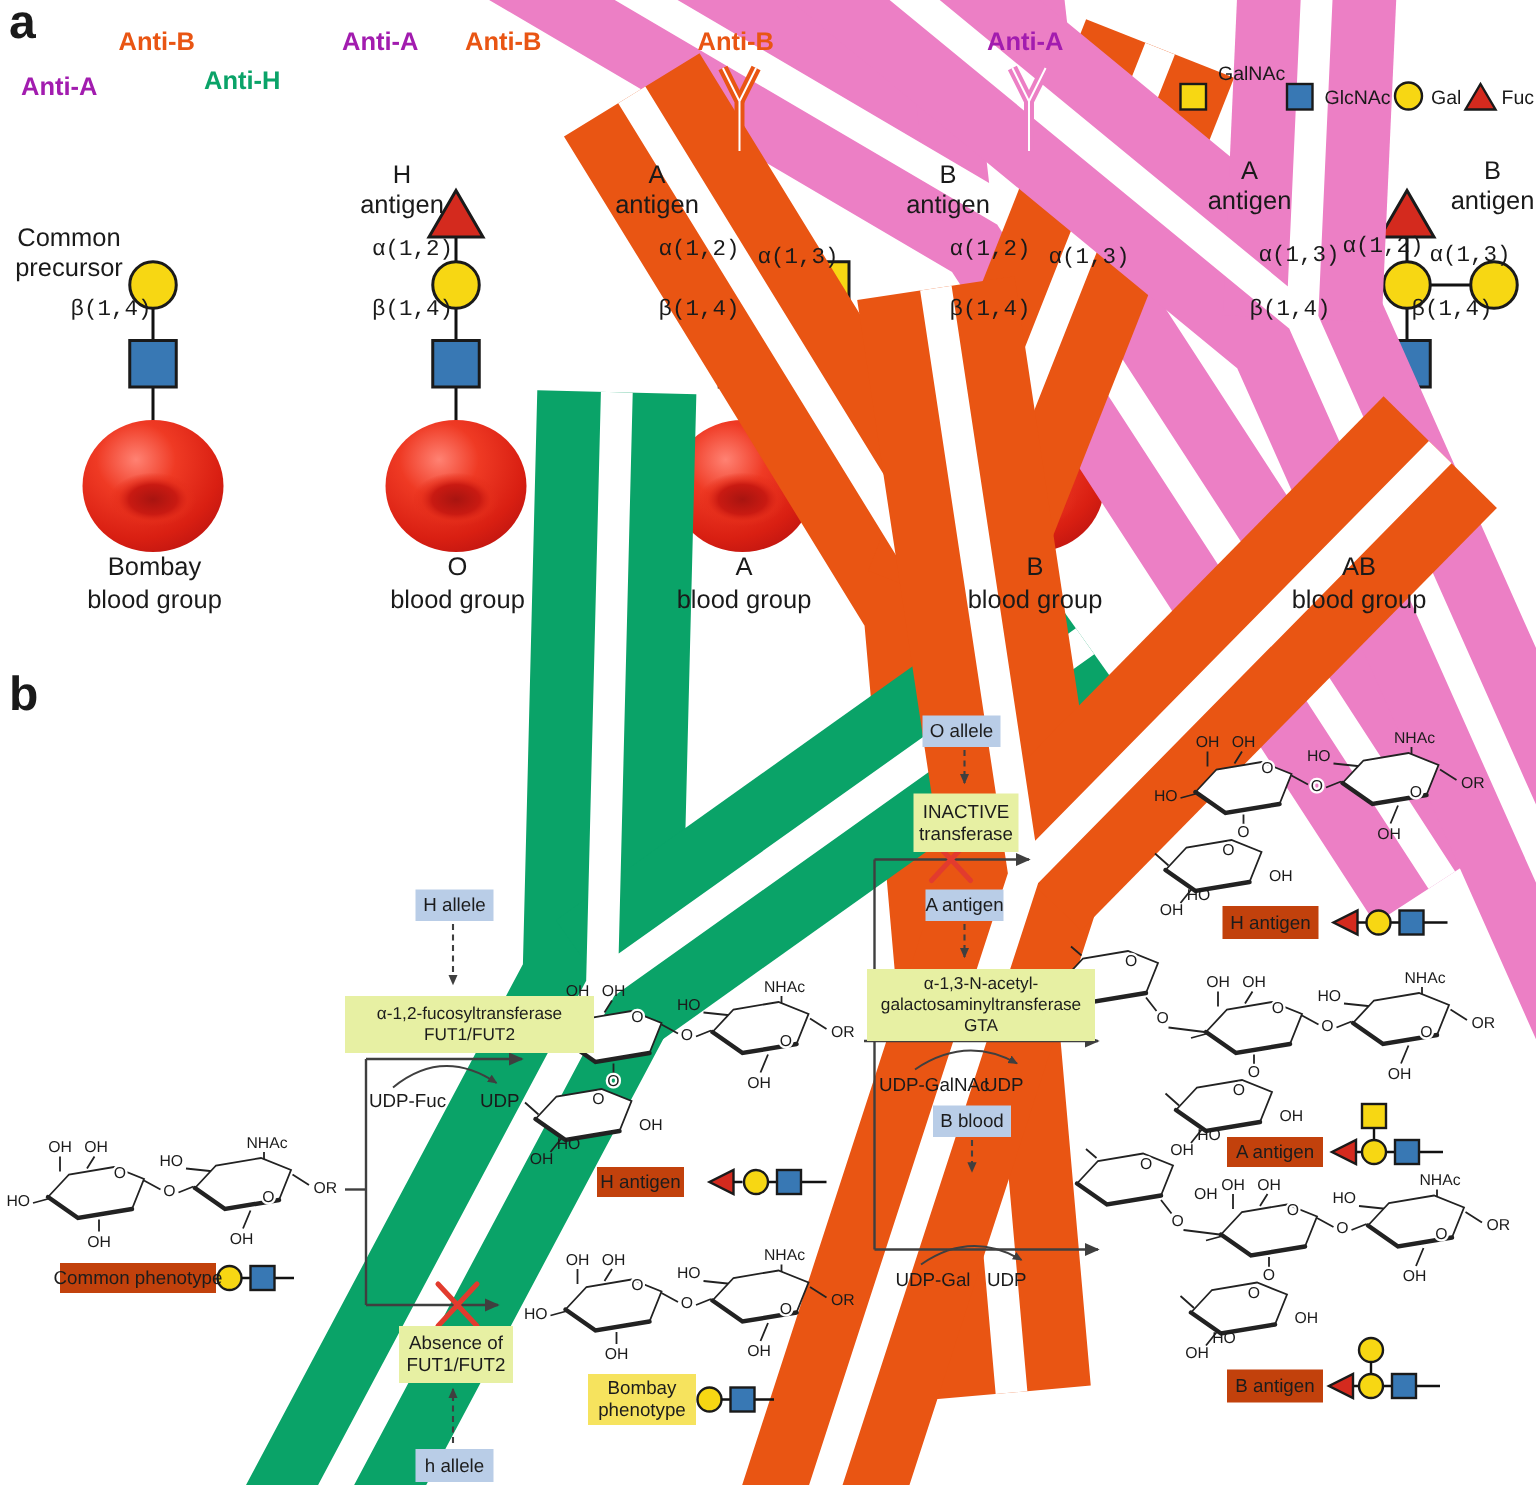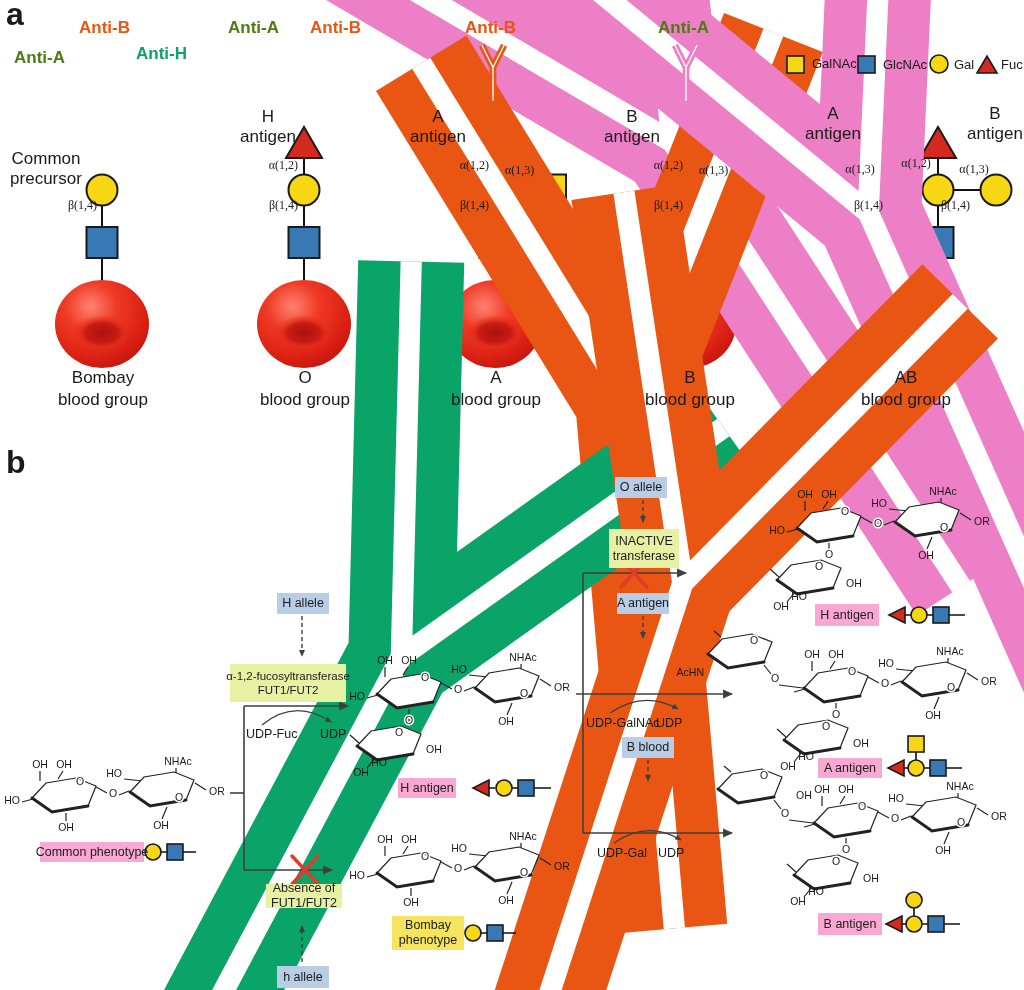--- a/index.html
+++ b/index.html
@@ -2,32 +2,32 @@
 <html><head>
 <meta charset="utf-8">
 <style>
   html,body{margin:0;padding:0;background:#fff}
   #fig{position:relative;width:1024px;height:990px;background:#fff;overflow:hidden;
        font-family:"Liberation Sans",sans-serif}
   #gfx{position:absolute;left:0;top:0}
   .t{position:absolute;color:#1a1a1a;font-family:"Liberation Sans",sans-serif}
   .pl{font-size:32px;font-weight:bold}
   .abl{font-size:17px;font-weight:bold}
-  .pink{color:#4d7c0f}.oran{color:#e95513}.grn{color:#0aa368}
+  .pink{color:#a21caf}.oran{color:#e95513}.grn{color:#0aa368}
   .lab2{text-align:center;font-size:17px;line-height:20px}
   .bg2{text-align:center;font-size:17px;line-height:22px}
-  .serif{font-family:Liberation Serif, serif;font-size:12px}
+  .serif{font-family:Liberation Mono, monospace;font-size:15px}
   .ra{text-align:right}.ca{text-align:center}
   .leg{font-size:13px}
   .bx{position:absolute;display:flex;flex-direction:column;align-items:center;justify-content:center;
       text-align:center;font-size:12.5px;line-height:15px;color:#1c1c1c;white-space:nowrap}
   .allele{background:#b9cde7}
   .enz{background:#e7f0a3}
   .enz.small{font-size:11.5px;line-height:14px}
-  .tag{background:#f9a8d4}
+  .tag{background:#c2410c}
   .bom{background:#f6e35e}
   .cof{font-size:12.5px}
   
   .lk{stroke:#111;stroke-width:2;fill:none}
   .sy{fill:#f7d713;stroke:#1a1a1a;stroke-width:2}
   .sb{fill:#3878b4;stroke:#1a1a1a;stroke-width:2}
   .sr{fill:#d42a1e;stroke:#1a1a1a;stroke-width:2}
   .sy2{fill:#f7d713;stroke:#1a1a1a;stroke-width:1.6}
   .sb2{fill:#3878b4;stroke:#1a1a1a;stroke-width:1.6}
   .sr2{fill:#d42a1e;stroke:#1a1a1a;stroke-width:1.6}
@@ -343,21 +343,21 @@
 <div class="t pl" style="left:6px;top:444px">b</div>
 
 <div class="t abl pink" style="left:14px;top:48px">Anti-A</div>
 <div class="t abl oran" style="left:79px;top:18px">Anti-B</div>
 <div class="t abl grn" style="left:136px;top:44px">Anti-H</div>
 <div class="t abl pink" style="left:228px;top:18px">Anti-A</div>
 <div class="t abl oran" style="left:310px;top:18px">Anti-B</div>
 <div class="t abl oran" style="left:465px;top:18px">Anti-B</div>
 <div class="t abl pink" style="left:658px;top:18px">Anti-A</div>
 
-<div class="t leg" style="left:812px;top:56px">GalNAc</div>
+<div class="t leg" style="left:812px;top:41px">GalNAc</div>
 <div class="t leg" style="left:883px;top:57px">GlcNAc</div>
 <div class="t leg" style="left:954px;top:57px">Gal</div>
 <div class="t leg" style="left:1001px;top:57px">Fuc</div>
 
 <div class="t lab2" style="left:0px;top:149px;width:92px">
   <span style="display:block">Common</span>
   <span style="display:block">precursor</span>
 </div>
 <div class="t lab2" style="left:238px;top:107px;width:60px">
   <span style="display:block">H</span>
@@ -415,27 +415,32 @@
   <span style="display:block">AB</span>
   <span style="display:block">blood group</span>
 </div>
 
 <div class="bx allele" style="left:615px;top:477px;width:52px;height:21px">O allele</div>
 <div class="bx enz" style="left:609px;top:529px;width:70px;height:39px">
   <span>INACTIVE</span>
   <span>transferase</span>
 </div>
 <div class="bx allele" style="left:617px;top:593px;width:52px;height:21px">A antigen</div>
+<div class="bx enz small" style="left:578px;top:646px;width:152px;height:48px">
+  <span>α-1,3-N-acetyl-</span>
+  <span>galactosaminyltransferase</span>
+  <span>GTA</span>
+</div>
 <div class="bx allele" style="left:622px;top:737px;width:52px;height:21px">B blood</div>
 <div class="bx allele" style="left:277px;top:593px;width:52px;height:21px">H allele</div>
-<div class="bx enz small" style="left:230px;top:664px;width:116px;height:38px">
+<div class="bx enz small" style="left:230px;top:664px;width:166px;height:38px">
   <span>α-1,2-fucosyltransferase</span>
   <span>FUT1/FUT2</span>
 </div>
-<div class="bx enz" style="left:266px;top:884px;width:76px;height:24px">
+<div class="bx enz" style="left:266px;top:884px;width:76px;height:38px">
   <span>Absence of</span>
   <span>FUT1/FUT2</span>
 </div>
 <div class="bx allele" style="left:277px;top:966px;width:52px;height:22px">h allele</div>
 
 <div class="bx tag" style="left:40px;top:842px;width:104px;height:20px">Common phenotype</div>
 <div class="bx tag" style="left:398px;top:778px;width:58px;height:20px">H antigen</div>
 <div class="bx bom" style="left:392px;top:916px;width:72px;height:34px">
   <span>Bombay</span>
   <span>phenotype</span>

